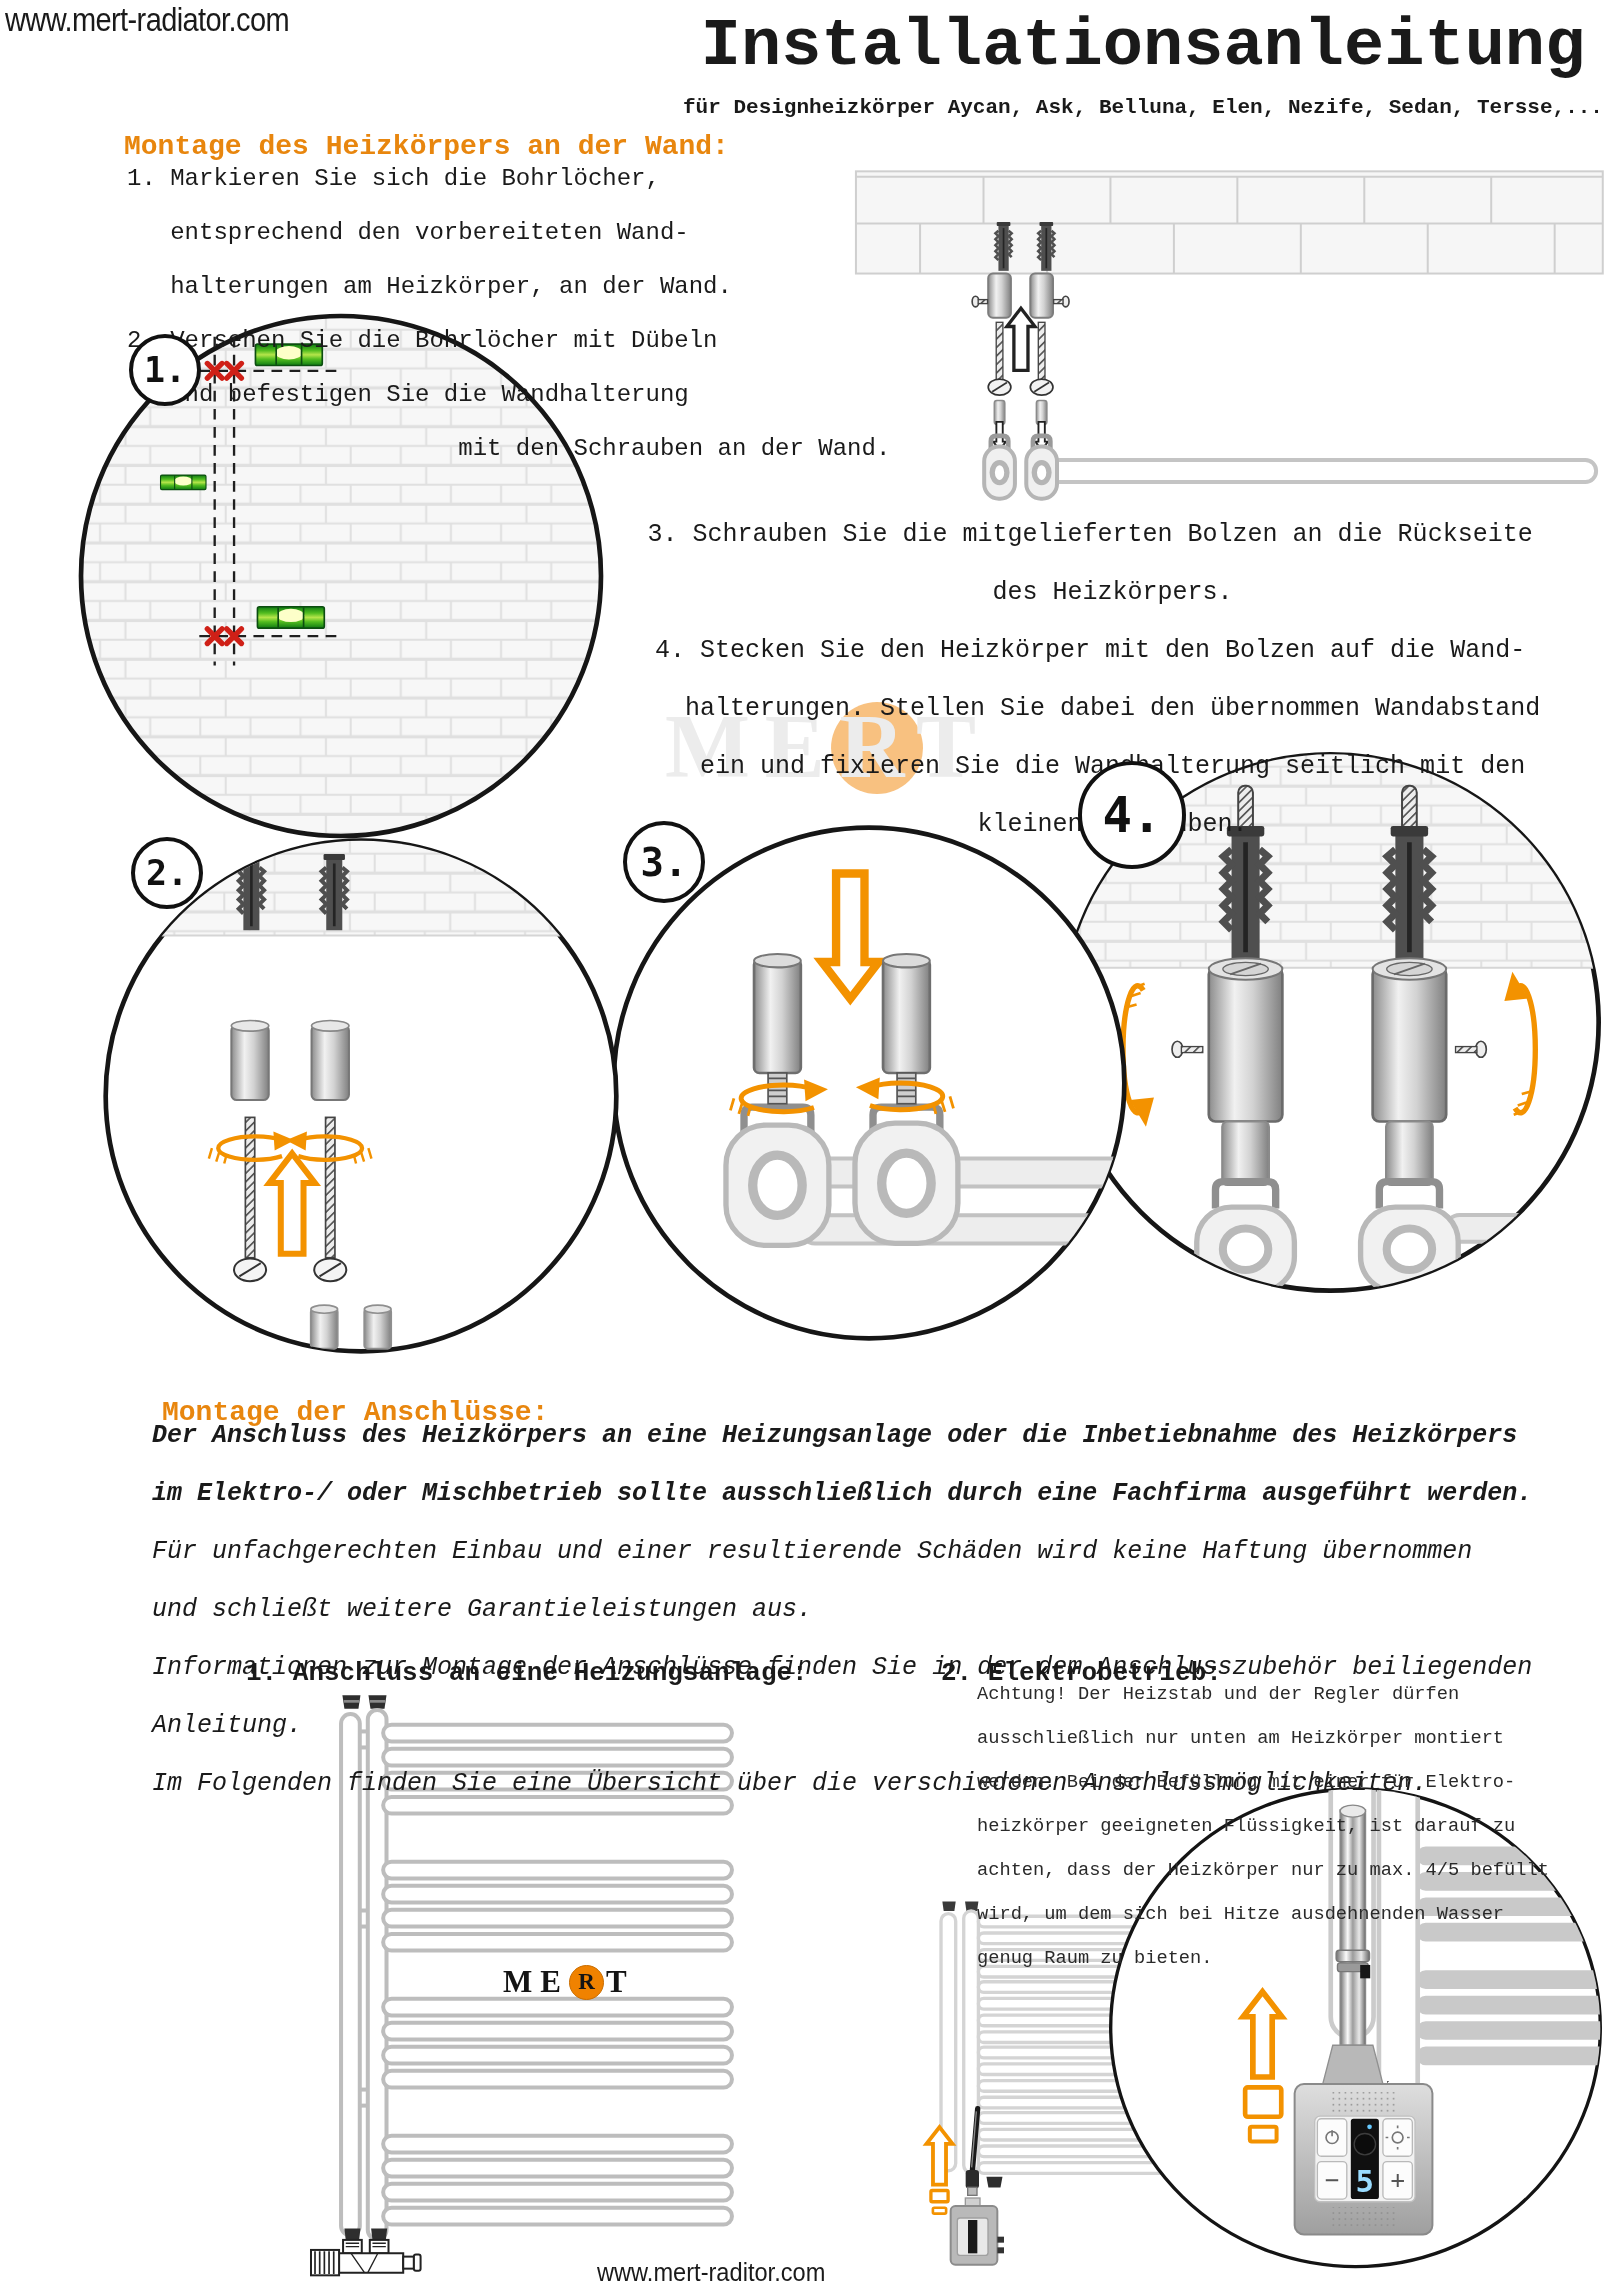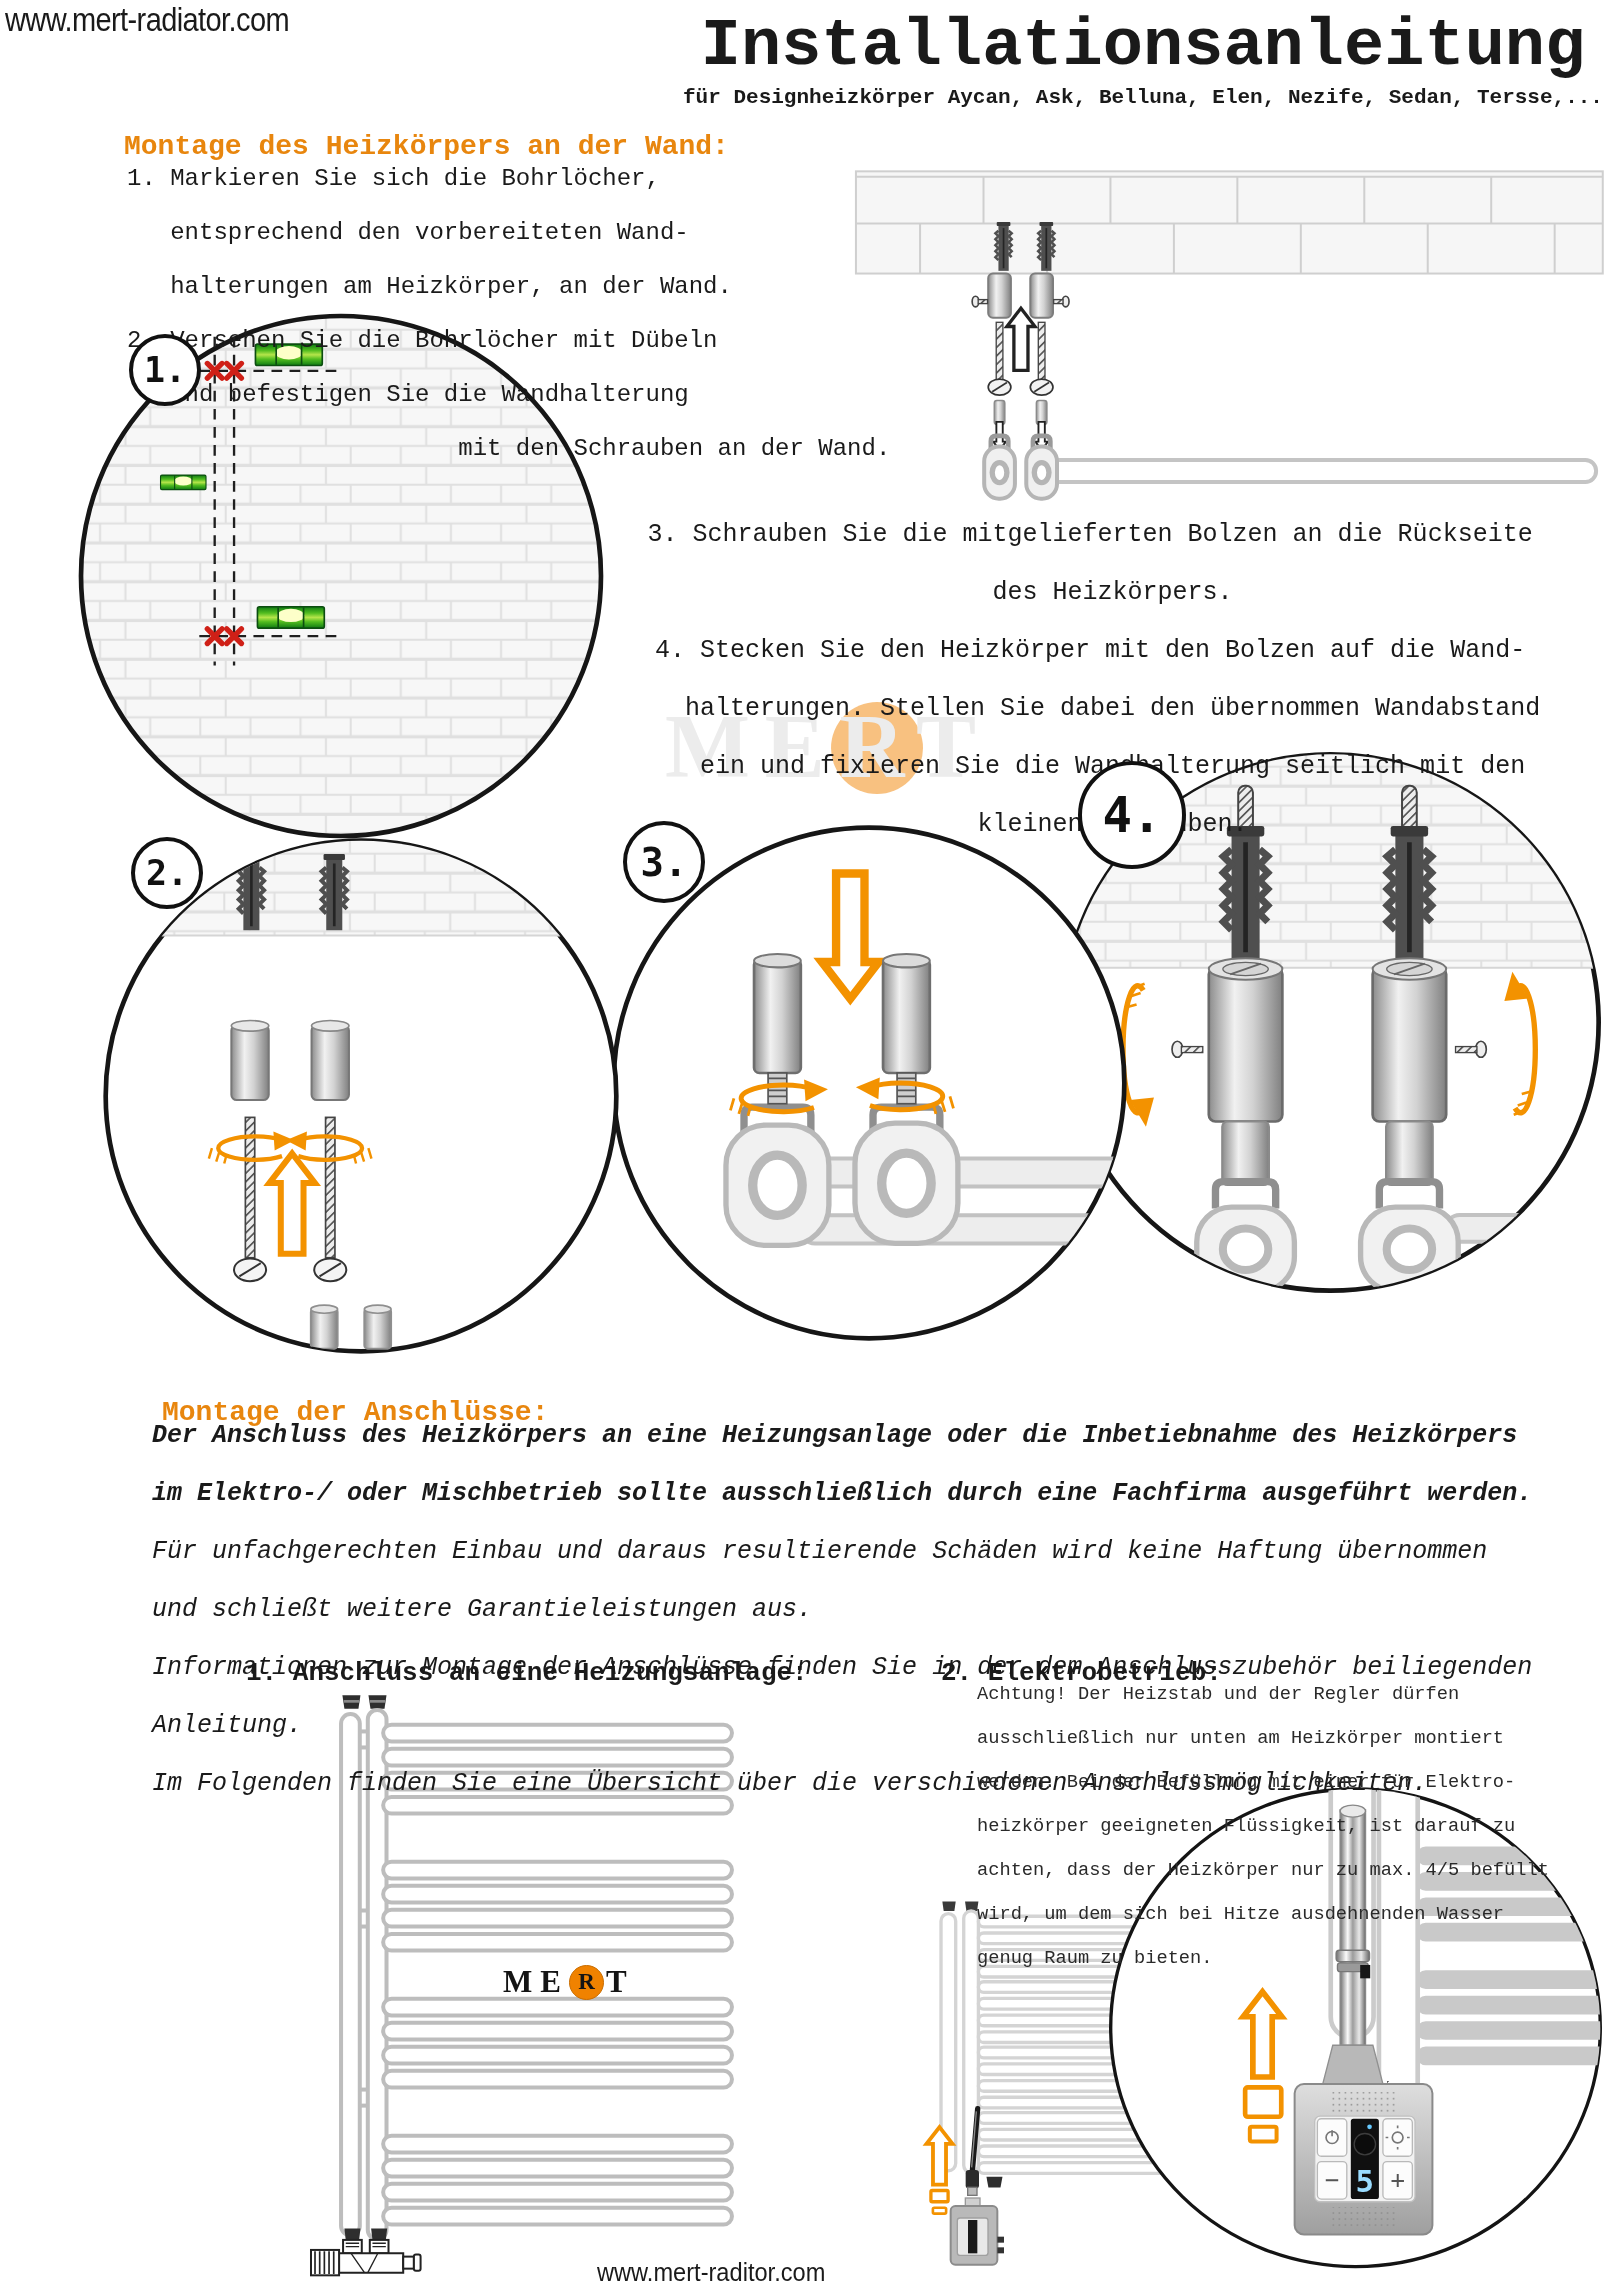--- a/index.html
+++ b/index.html
@@ -9,21 +9,21 @@
   .t34{font:25px/29px "Liberation Mono","DejaVu Sans Mono",monospace;}
   .bold{font-weight:bold;}
   .orange{color:#e8860e;font-weight:bold;}
   .h1{font:bold 28px/31px "Liberation Mono","DejaVu Sans Mono",monospace;}
   .sub{font:bold 26px/29px "Liberation Mono","DejaVu Sans Mono",monospace;}
   .note{font:18.7px/22px "Liberation Mono","DejaVu Sans Mono",monospace;color:#2a2a2a;}
   .siteurl{position:absolute;left:5.3px;top:1.3px;font:33px/37px "Liberation Sans","DejaVu Sans",sans-serif;
            letter-spacing:-0.7px;transform:scaleX(.88);transform-origin:left top;z-index:4;}
   .titleblock{position:absolute;left:682px;top:9.4px;width:922px;text-align:center;z-index:4;}
   .doctitle{font:bold 67px/74px "Liberation Mono","DejaVu Sans Mono",monospace;letter-spacing:0px;white-space:pre;}
-  .docsub{font:bold 21px/24px "Liberation Mono","DejaVu Sans Mono",monospace;white-space:pre;margin-top:3px;}
+  .docsub{font:bold 21px/24px "Liberation Mono","DejaVu Sans Mono",monospace;white-space:pre;margin-top:13px;}
   .badge{position:absolute;background:#fff;border:4.7px solid #111;border-radius:50%;
          display:flex;align-items:center;justify-content:center;z-index:6;
          font-family:"DejaVu Sans Mono","Liberation Mono",monospace;font-weight:bold;color:#111;}
   .watermark{position:absolute;left:665px;top:697px;width:374px;height:107px;z-index:0;}
   .wm-letters{position:absolute;left:0;top:0;font:bold 90px/100px "Liberation Serif","DejaVu Serif",serif;
               color:#ececec;letter-spacing:14.7px;white-space:pre;z-index:1;}
   .wm-circle{position:absolute;left:166px;top:5.3px;width:92px;height:92px;border-radius:50%;
              background:#f6ac55;opacity:.75;z-index:0;}
   .logo{position:absolute;left:503px;top:1964px;display:flex;align-items:center;z-index:5;
         font-family:"Liberation Serif","DejaVu Serif",serif;font-weight:bold;color:#141414;}
@@ -312,21 +312,21 @@
   </svg>
 
   <div class="badge" style="left:129px;top:334px;width:64px;height:64px;font-size:35px;">1.</div>
   <div class="badge" style="left:131px;top:837px;width:64px;height:64px;font-size:35px;">2.</div>
   <div class="badge" style="left:623px;top:821px;width:74px;height:74px;font-size:39px;">3.</div>
   <div class="badge" style="left:1078px;top:761px;width:100px;height:100px;font-size:49px;">4.</div>
 
   <div class="t h1 orange" style="left:162px;top:1388px;">Montage der Anschlüsse:</div>
   <div class="t t34" style="left:152px;top:1412px;font-style:italic;"><span class="bold">Der Anschluss des Heizkörpers an eine Heizungsanlage oder die Inbetiebnahme des Heizkörpers</span><br>
 <span class="bold">im Elektro-/ oder Mischbetrieb sollte ausschließlich durch eine Fachfirma ausgeführt werden.</span><br>
-<span>Für unfachgerechten Einbau und daraus resultierende Schäden wird keine Haftung übernommen</span><br>
+<span>Für unfachgerechten Einbau und einer resultierende Schäden wird keine Haftung übernommen</span><br>
 <span>und schließt weitere Garantieleistungen aus.</span><br>
 <span>Informationen zur Montage der Anschlüsse finden Sie in der dem Anschlusszubehör beiliegenden</span><br>
 <span>Anleitung.</span><br>
 <span>Im Folgenden finden Sie eine Übersicht über die verschiedenen Anschlussmöglichkeiten.</span></div>
 
   <div class="t sub" style="left:246px;top:1650px;">1. Anschluss an eine Heizungsanlage:</div>
   <div class="t sub" style="left:941px;top:1650px;">2. Elektrobetrieb:</div>
 
   <div class="t note" style="left:977px;top:1674px;"><span>Achtung! Der Heizstab und der Regler dürfen</span><br>
 <span>ausschließlich nur unten am Heizkörper montiert</span><br>

